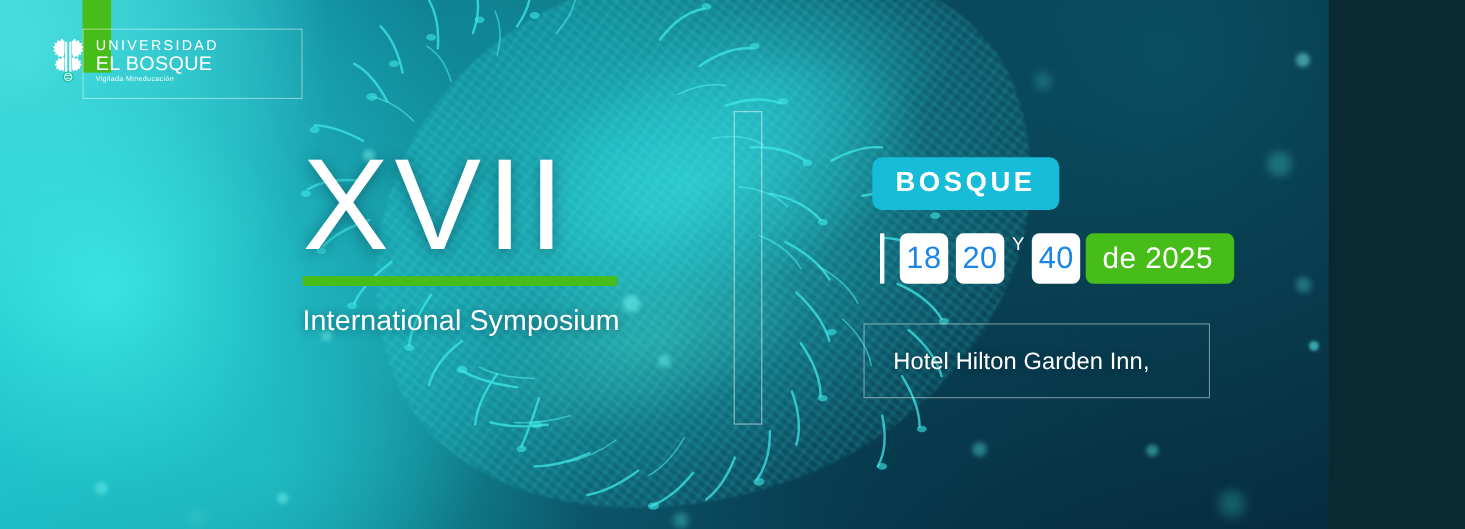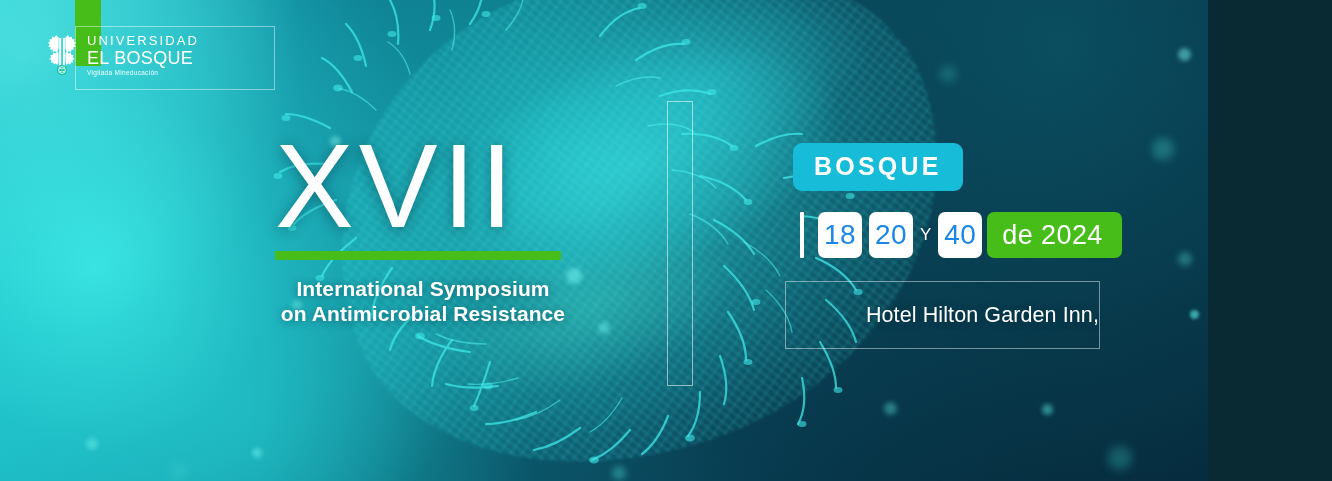--- a/index.html
+++ b/index.html
@@ -79,24 +79,24 @@
   .title-block{position:absolute;left:275px;top:132px;width:300px;}
   .roman{
     color:#ffffff;font-size:118px;font-weight:400;line-height:0.92;
     letter-spacing:5px;margin:0;
     text-shadow:0 2px 14px rgba(0,40,55,0.45);
   }
   .rule{
     width:286px;height:9px;background:#46bd18;margin-top:10px;
   }
   .subtitle{
-    margin-top:16px;color:#ffffff;font-size:21px;line-height:1.22;
-    font-weight:700;letter-spacing:.1px;
+    margin-top:16px;color:#ffffff;font-size:26px;line-height:1.22;
+    font-weight:400;letter-spacing:.1px;
     text-shadow:0 1px 8px rgba(0,40,55,0.5);
-    text-align:center;width:296px;
+    text-align:left;width:296px;
   }
 
   
   .divider-rect{
     position:absolute;left:667px;top:101px;width:26px;height:285px;
     border:1.6px solid rgba(255,255,255,0.55);
     box-sizing:border-box;
   }
 
   
@@ -104,21 +104,21 @@
     position:absolute;left:793px;top:143px;
     background:#17bcd8;border-radius:9px;
     padding:9px 21px 10px 21px;
   }
   .month-badge span{
     color:#ffffff;font-size:25px;font-weight:700;letter-spacing:3.2px;
   }
 
   
   .dates-row{
-    position:absolute;left:800px;top:212px;display:flex;align-items:center;
+    position:absolute;left:800px;top:212px;display:flex;
   }
   .date-tick{
     width:4px;height:46px;background:#ffffff;margin-right:14px;border-radius:1px;
   }
   .date-chip{
     background:#ffffff;border-radius:7px;width:44px;height:46px;
     display:flex;align-items:center;justify-content:center;margin-right:7px;
   }
   .date-chip span{
     color:#1a86e8;font-size:28px;font-weight:400;letter-spacing:.5px;
@@ -130,23 +130,23 @@
   .year-chip{
     background:#46bd18;border-radius:7px;height:46px;
     display:flex;align-items:center;padding:0 19px 0 15px;margin-left:-2px;
   }
   .year-chip span{
     color:#ffffff;font-size:27px;font-weight:400;letter-spacing:.4px;
   }
 
   
   .venue-box{
-    position:absolute;left:785px;top:281px;width:315px;height:68px;
+    position:absolute;left:785px;top:294px;width:315px;height:68px;
     border:1px solid rgba(255,255,255,0.45);
-    box-sizing:border-box;display:flex;align-items:center;justify-content:flex-end;
+    box-sizing:border-box;display:flex;align-items:center;
   }
   .venue-text{
     color:#ffffff;font-size:21.5px;line-height:1.22;font-weight:400;
     padding-left:26px;letter-spacing:.1px;
     text-shadow:0 1px 7px rgba(0,40,55,.55);
   }
 </style>
 </head>
 <body>
 
@@ -288,21 +288,20 @@
       <span class="logo-l2">EL BOSQUE</span>
       <span class="logo-l3">Vigilada Mineducación</span>
     </span>
   </div>
 
   <div class="title-block">
     <div class="roman">XVII</div>
     <div class="rule"></div>
     <div class="subtitle">
       <span>International Symposium</span><br>
-      <span>on Antimicrobial Resistance</span>
     </div>
   </div>
 
   <div class="divider-rect"></div>
 
   <div class="month-badge">
     <span>BOSQUE</span>
   </div>
 
   <div class="dates-row">
@@ -311,21 +310,21 @@
       <span>18</span>
     </div>
     <div class="date-chip">
       <span>20</span>
     </div>
     <span class="date-conj">Y</span>
     <div class="date-chip">
       <span>40</span>
     </div>
     <div class="year-chip">
-      <span>de 2024</span>
+      <span>de 2025</span>
     </div>
   </div>
 
   <div class="venue-box">
     <div class="venue-text">
       <span>Hotel Hilton Garden Inn,</span><br>
     </div>
   </div>
 
 </div>

